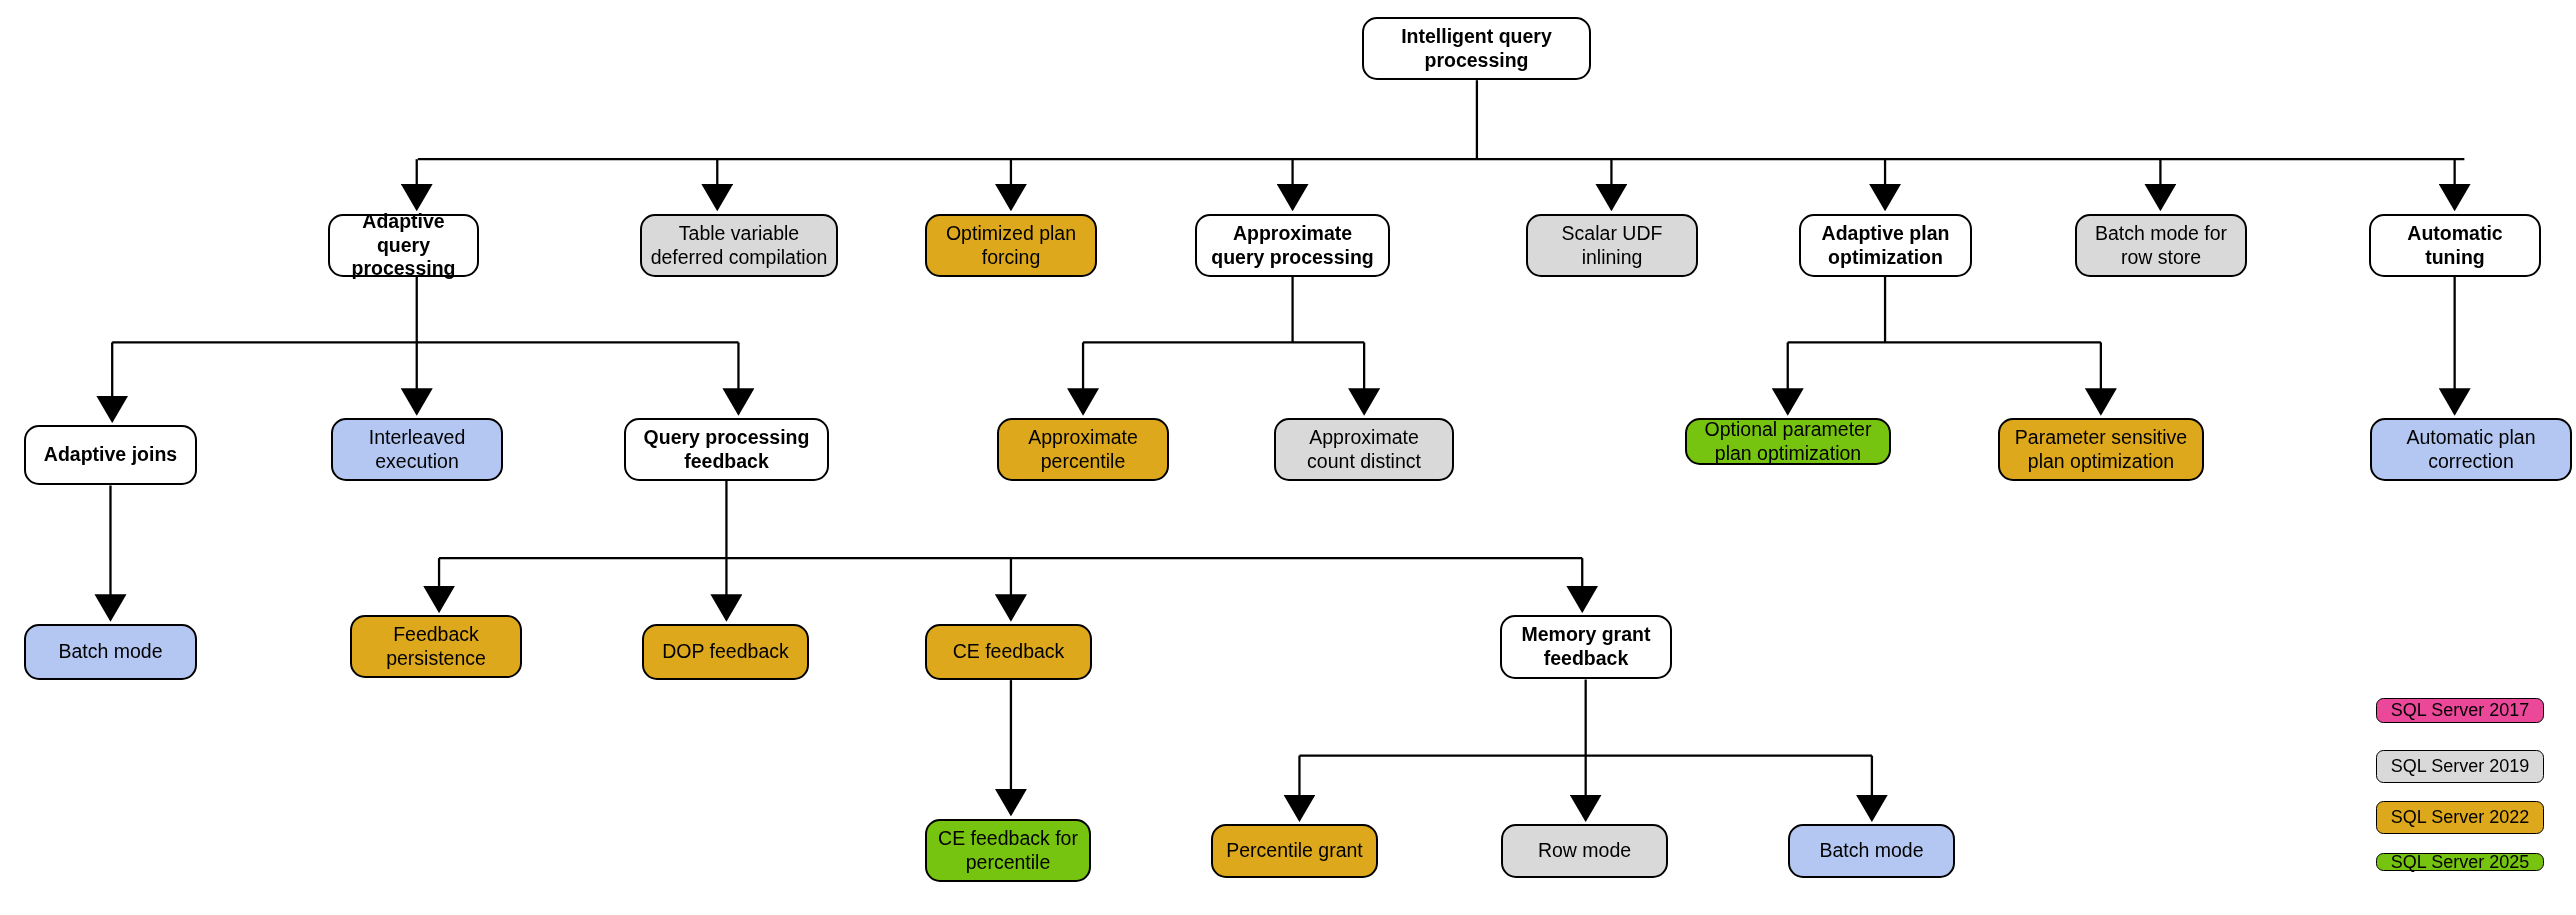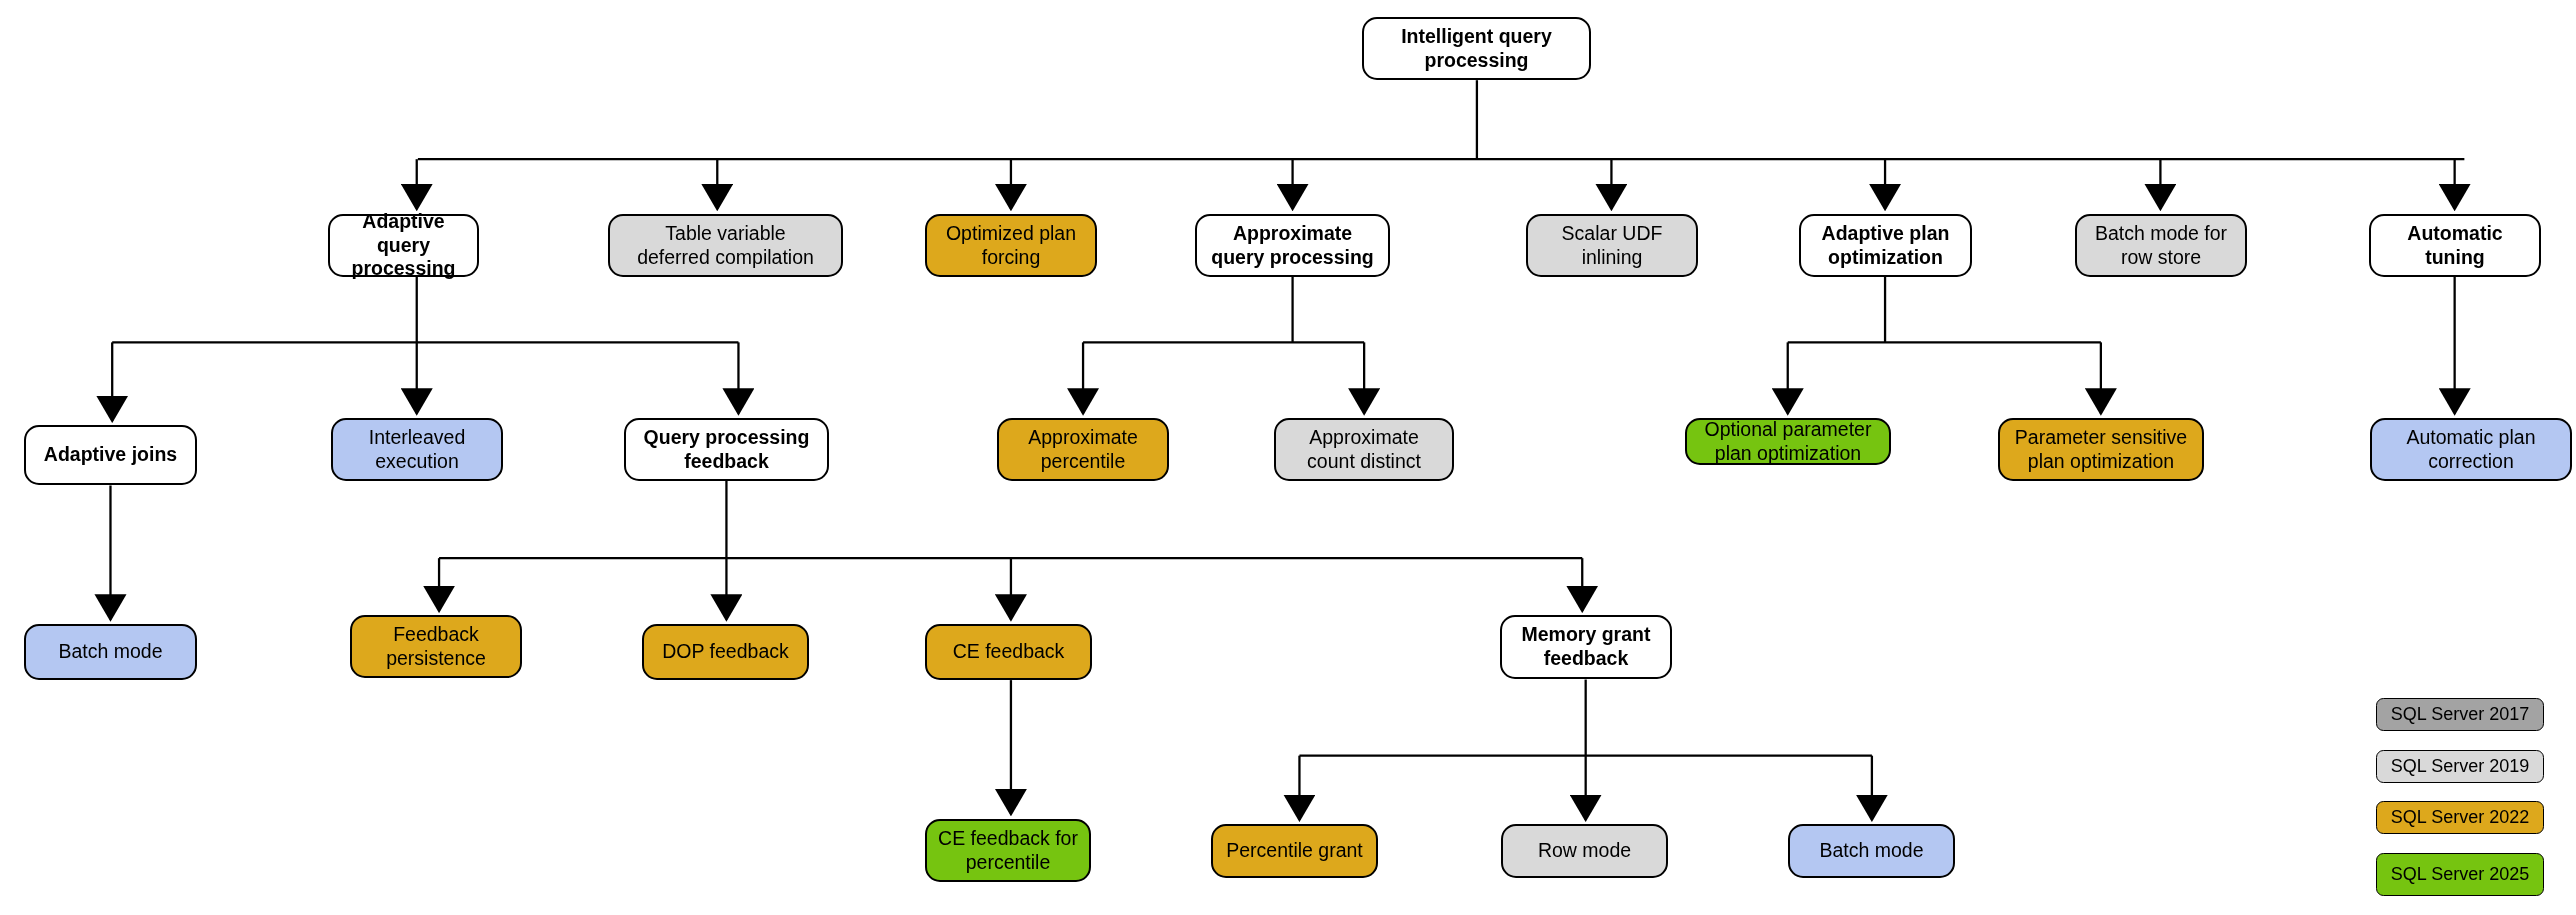--- a/index.html
+++ b/index.html
@@ -105,21 +105,21 @@
         <path d="M 2270 1320 L 2270 1432" marker-end="url(#arrow)"></path>
         <path d="M 2770 1320 L 2770 1432" marker-end="url(#arrow)"></path>
         <path d="M 3270 1320 L 3270 1432" marker-end="url(#arrow)"></path>
       </g>
   </svg>
   <div id="node-layer">
       <div class="node bold" style="left: 1362px; top: 17px; width: 229px; height: 63px; background: rgb(255, 255, 255);">Intelligent query
 processing</div>
       <div class="node bold" style="left: 328px; top: 214px; width: 151px; height: 63px; background: rgb(255, 255, 255);">Adaptive query
 processing</div>
-      <div class="node" style="left: 608px; top: 214px; width: 235px; height: 63px; background: rgb(217, 217, 217);">Table variable
+      <div class="node" style="left: 640px; top: 214px; width: 198px; height: 63px; background: rgb(217, 217, 217);">Table variable
 deferred compilation</div>
       <div class="node" style="left: 925px; top: 214px; width: 172px; height: 63px; background: rgb(221, 168, 28);">Optimized plan
 forcing</div>
       <div class="node bold" style="left: 1195px; top: 214px; width: 195px; height: 63px; background: rgb(255, 255, 255);">Approximate
 query processing</div>
       <div class="node" style="left: 1526px; top: 214px; width: 172px; height: 63px; background: rgb(217, 217, 217);">Scalar UDF
 inlining</div>
       <div class="node bold" style="left: 1799px; top: 214px; width: 173px; height: 63px; background: rgb(255, 255, 255);">Adaptive plan
 optimization</div>
       <div class="node" style="left: 2075px; top: 214px; width: 172px; height: 63px; background: rgb(217, 217, 217);">Batch mode for
@@ -148,19 +148,19 @@
       <div class="node" style="left: 925px; top: 624px; width: 167px; height: 56px; background: rgb(221, 168, 28);">CE feedback</div>
       <div class="node bold" style="left: 1500px; top: 615px; width: 172px; height: 64px; background: rgb(255, 255, 255);">Memory grant
 feedback</div>
       <div class="node" style="left: 925px; top: 819px; width: 166px; height: 63px; background: rgb(118, 196, 16);">CE feedback for
 percentile</div>
       <div class="node" style="left: 1211px; top: 824px; width: 167px; height: 54px; background: rgb(221, 168, 28);">Percentile grant</div>
       <div class="node" style="left: 1501px; top: 824px; width: 167px; height: 54px; background: rgb(217, 217, 217);">Row mode</div>
       <div class="node" style="left: 1788px; top: 824px; width: 167px; height: 54px; background: rgb(180, 199, 242);">Batch mode</div>
     </div>
   <div id="legend-layer">
-      <div class="legend-item" style="left: 2376px; top: 698px; width: 168px; height: 33px; background: #a3a3a3;">SQL Server 2017</div>
+      <div class="legend-item" style="left: 2376px; top: 698px; width: 168px; height: 25px; background: #ec4899;">SQL Server 2017</div>
       <div class="legend-item" style="left: 2376px; top: 750px; width: 168px; height: 33px; background: rgb(217, 217, 217);">SQL Server 2019</div>
       <div class="legend-item" style="left: 2376px; top: 801px; width: 168px; height: 33px; background: rgb(221, 168, 28);">SQL Server 2022</div>
-      <div class="legend-item" style="left: 2376px; top: 853px; width: 168px; height: 43px; background: rgb(118, 196, 16);">SQL Server 2025</div>
+      <div class="legend-item" style="left: 2376px; top: 853px; width: 168px; height: 18px; background: rgb(118, 196, 16);">SQL Server 2025</div>
     </div>
 </div>
 
 
 </body></html>

